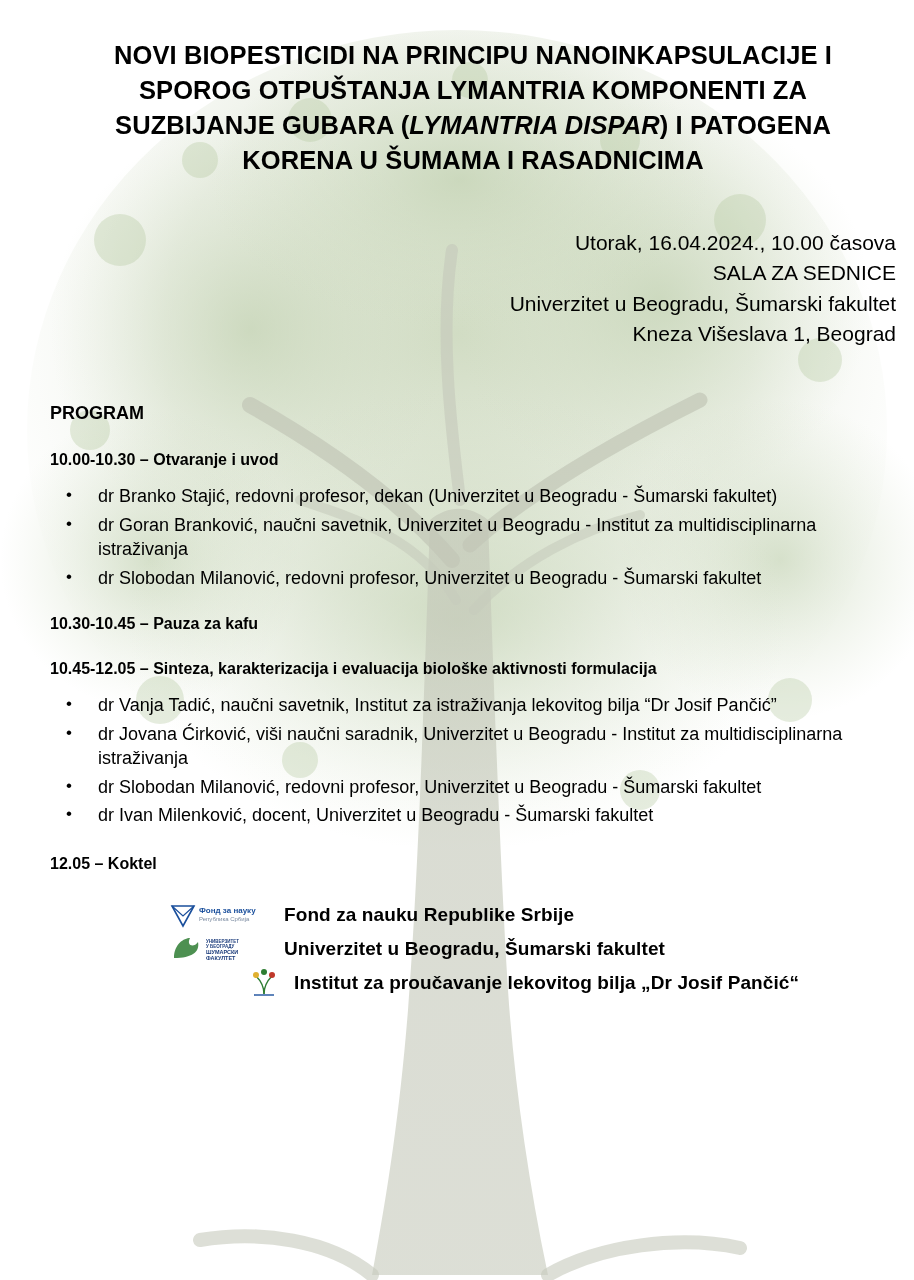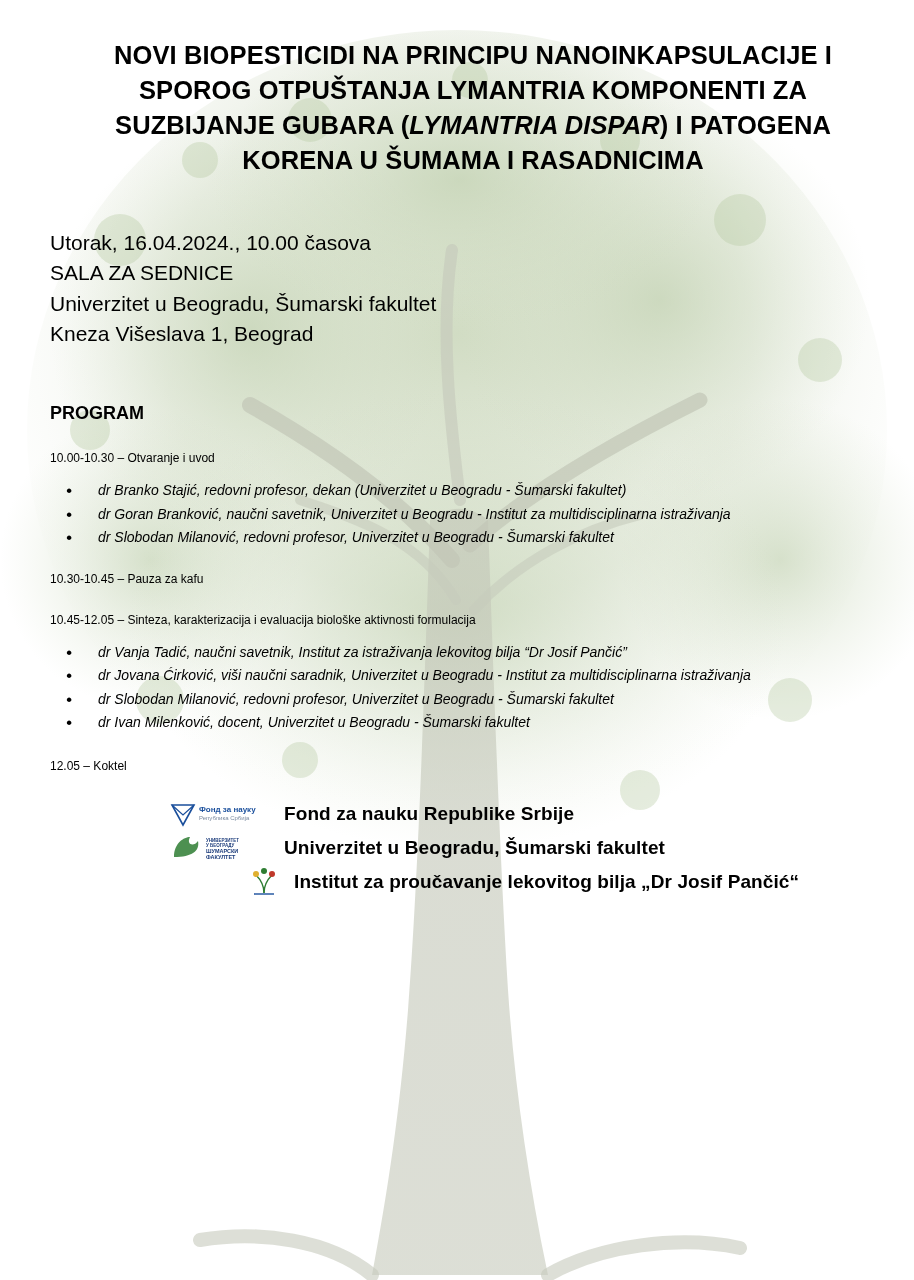--- a/index.html
+++ b/index.html
@@ -41,51 +41,50 @@
     font-weight: bold;
     font-size: 25.5px;
     line-height: 1.37;
     letter-spacing: 0.1px;
     margin: 0 6px;
   }
   .title .it { font-style: italic; }
 
   
   .meta {
-    text-align: left;
+    text-align: right;
     font-size: 21px;
     line-height: 1.45;
     margin-top: 50px;
   }
   .meta div { white-space: nowrap; }
 
   
   .program-label {
     font-weight: bold;
     font-size: 18px;
     margin-top: 54px;
     margin-bottom: 0;
   }
   .session-head {
-    font-weight: normal;
-    font-size: 12px;
+    font-weight: bold;
+    font-size: 16px;
     margin-top: 27px;
   }
   ul.people {
     list-style: none;
     margin: 16px 0 0 0;
     padding: 0;
   }
   ul.people li {
     position: relative;
-    font-size: 14px;
+    font-size: 18px;
     line-height: 1.32;
     padding-left: 48px;
     margin-bottom: 5px;
-    font-style: italic;
   }
   ul.people li::before {
     content: "\2022";
     position: absolute;
     left: 16px;
     top: -1px;
     font-size: 17px;
   }
   .gap-small { margin-top: 25px; }
 

